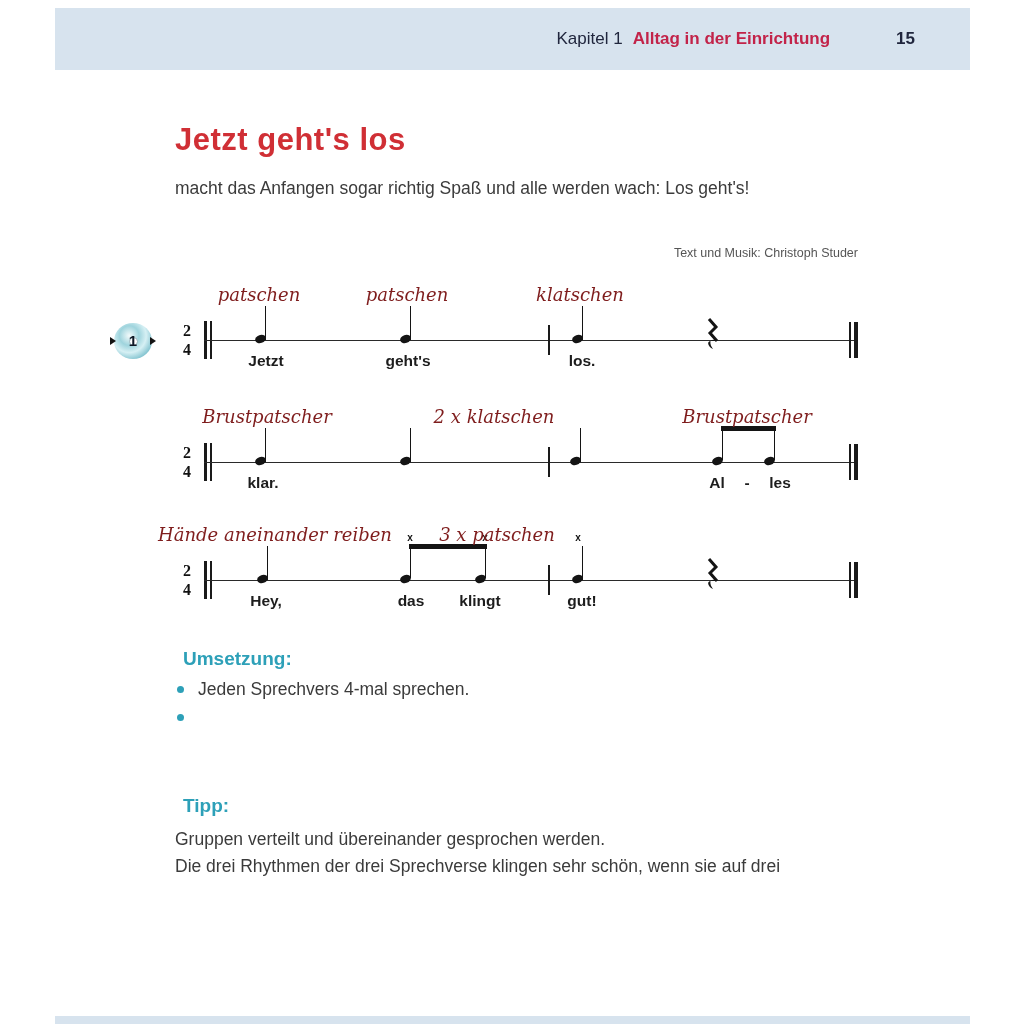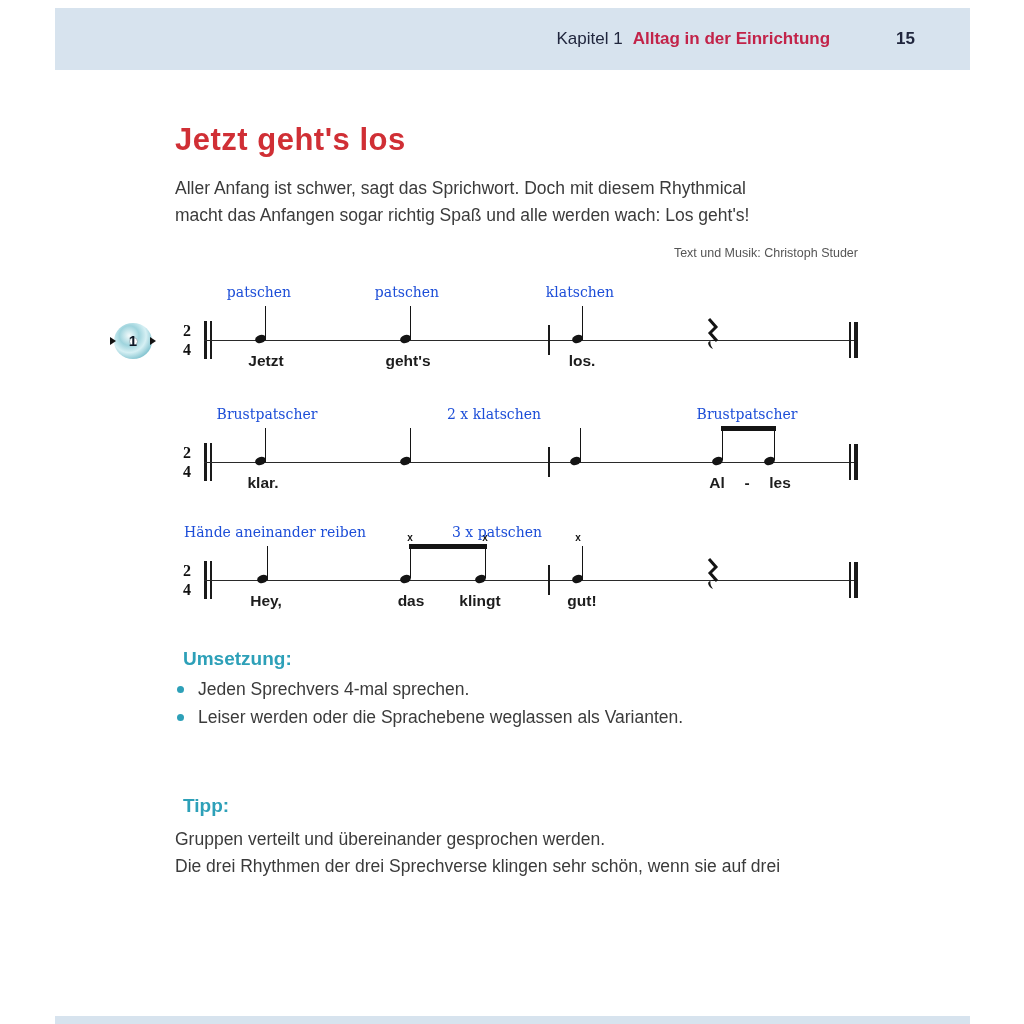--- a/index.html
+++ b/index.html
@@ -17,21 +17,21 @@
   .intro { position:absolute; left:175px; top:175px; font-size:17.5px; line-height:27px; color:#3b3b3b; }
   .credit { position:absolute; left:175px; top:246px; width:683px; text-align:right; font-size:12.5px; color:#555; }
 
   
   .system { position:absolute; left:120px; width:750px; height:118px; }
   .staffline { position:absolute; left:84px; top:70px; width:654px; height:1.4px; background:#2a2a2a; }
   .bar { position:absolute; background:#1a1a1a; }
   .timesig { position:absolute; left:54px; top:51px; width:26px; text-align:center;
              font-family:"Liberation Serif", serif; font-weight:bold; font-size:16px; line-height:19px; color:#111; }
   .mlabel { position:absolute; top:14px; transform:translateX(-50%); font-family:"DejaVu Serif", serif;
-            font-size:14px; color:#1d4ed8; white-space:nowrap; }
+            font-style:italic; font-size:18px; color:#7f1d1d; white-space:nowrap; }
   .lyric { position:absolute; top:82px; transform:translateX(-50%); font-weight:bold; font-size:15.5px; color:#1d1d1d; white-space:nowrap; }
   .note { position:absolute; top:36px; width:13px; height:38px; }
   .note::before { content:""; position:absolute; left:0; bottom:1px; width:11px; height:8px; background:#141414; border-radius:50%; transform:rotate(-18deg); }
   .note::after  { content:""; position:absolute; left:9.5px; bottom:4px; width:1.8px; height:34px; background:#141414; }
   .beampair { position:absolute; top:34px; height:40px; }
   .beampair .beam  { position:absolute; top:0; height:4.5px; background:#141414; }
   .beampair .bstem { position:absolute; top:2px; width:1.8px; height:32px; background:#141414; }
   .beampair .bhead { position:absolute; bottom:1px; width:11px; height:8px; background:#141414; border-radius:50%; transform:rotate(-18deg); }
   .xmark { position:absolute; top:22px; transform:translateX(-50%); font-size:10px; font-weight:bold; color:#141414; }
   .qrest { position:absolute; top:48px; }
@@ -62,21 +62,20 @@
 
 <header class="band">
   <span class="chapter">Kapitel 1</span>
   <span class="section">Alltag in der Einrichtung</span>
   <span class="pagenum">15</span>
 </header>
 
 <h1 class="title">Jetzt geht's los</h1>
 
 <div class="intro">
-  <div>Aller Anfang ist schwer, sagt das Sprichwort. Doch mit diesem Rhythmical</div>
   <div>macht das Anfangen sogar richtig Spaß und alle werden wach: Los geht's!</div>
 </div>
 
 <div class="credit">Text und Musik: Christoph Studer</div>
 
 <div class="system" style="top:270px">
   <div class="cd">
     <div class="cd-disc"></div>
     <div class="cd-hole"></div>
     <span class="cd-arrow arrow-l"></span>
@@ -181,21 +180,20 @@
 </div>
 
 <h2 class="heading" style="top:648px">Umsetzung:</h2>
 <ul class="bullets">
   <li>
     <span class="dot"></span>
     <span>Jeden Sprechvers 4-mal sprechen.</span>
   </li>
   <li>
     <span class="dot"></span>
-    <span>Leiser werden oder die Sprachebene weglassen als Varianten.</span>
   </li>
 </ul>
 
 <h2 class="heading" style="top:795px">Tipp:</h2>
 <div class="tipp-text">
   <div>Gruppen verteilt und übereinander gesprochen werden.</div>
   <div>Die drei Rhythmen der drei Sprechverse klingen sehr schön, wenn sie auf drei</div>
 </div>
 
 <div class="bottomband"></div>

